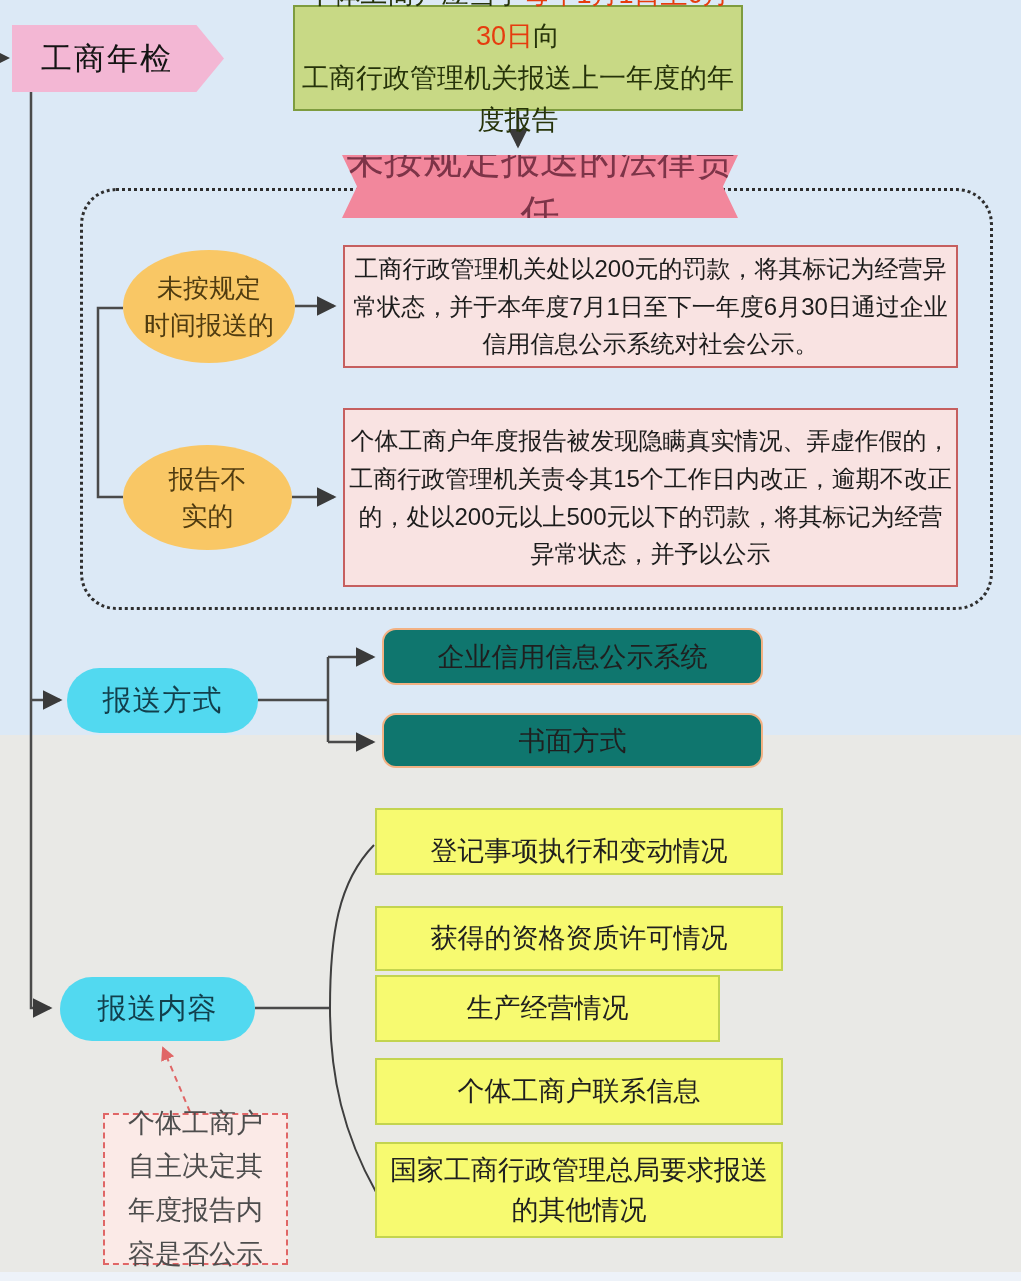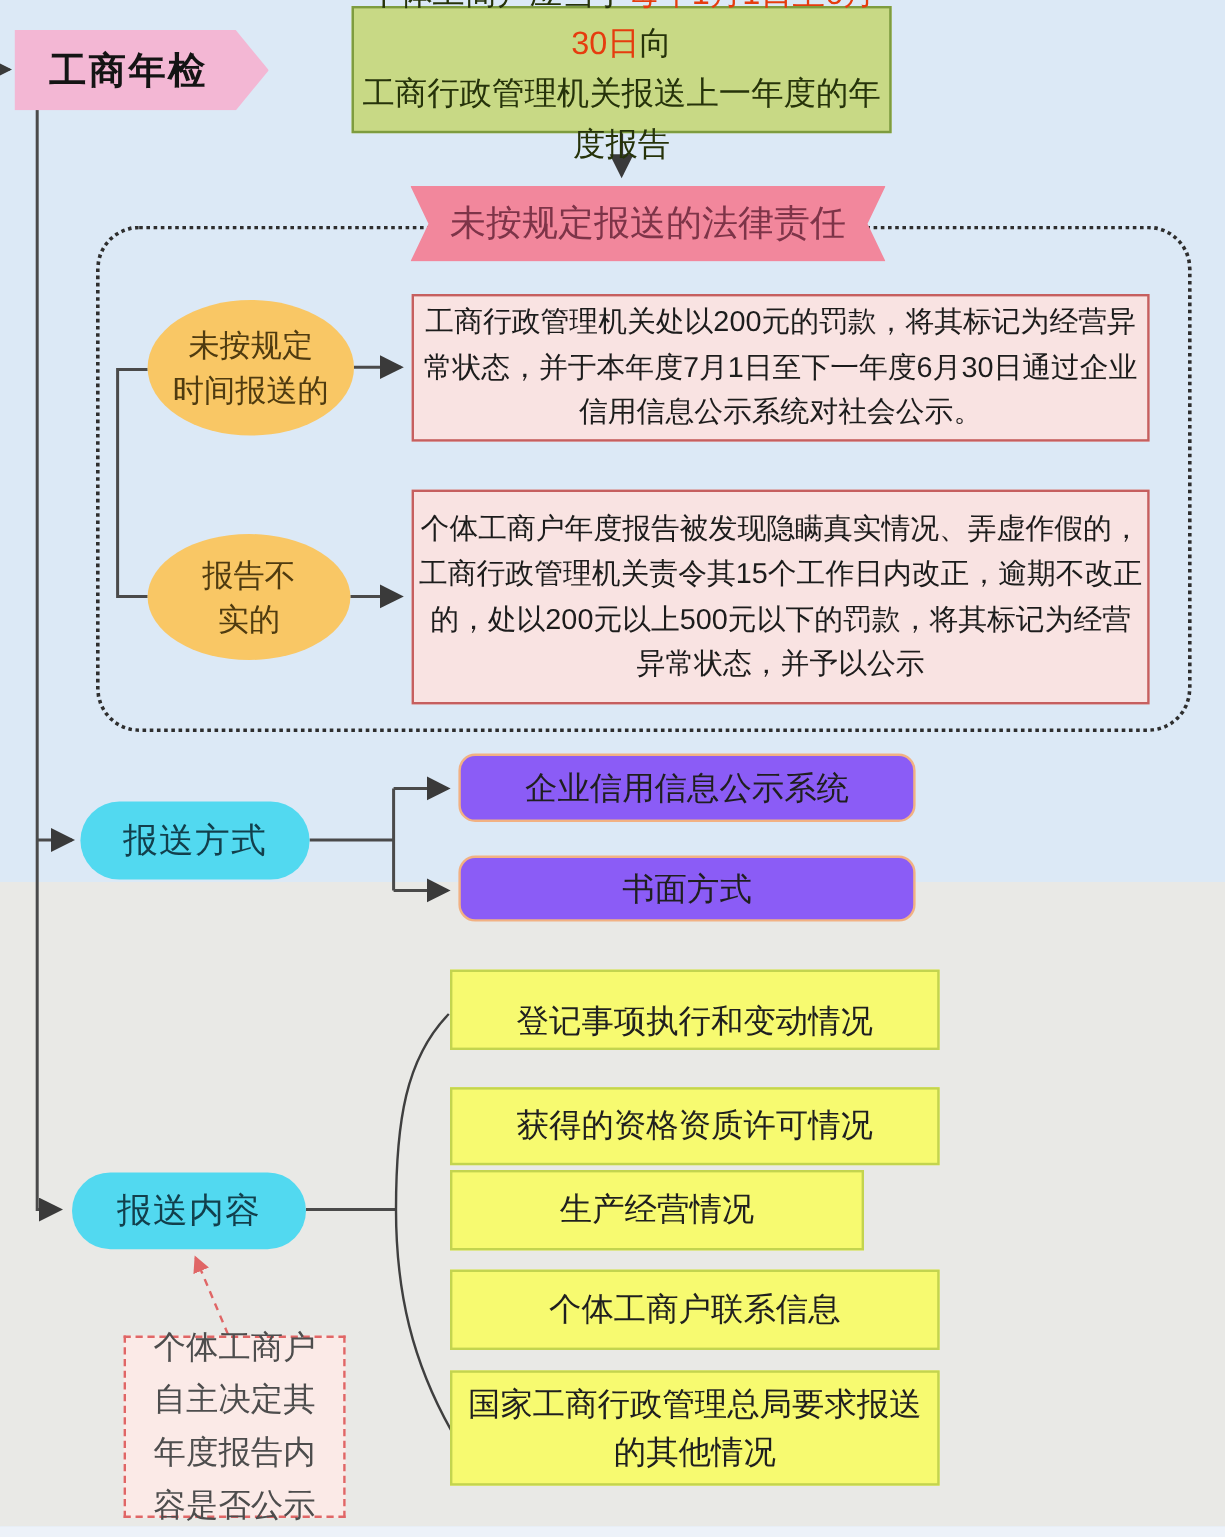--- a/index.html
+++ b/index.html
@@ -7,49 +7,49 @@
   #canvas{position:relative;width:1021px;height:1281px;overflow:hidden;background:#dce9f6;}
   .bg-bottom{position:absolute;left:0;top:735px;width:1021px;height:537px;background:#e9e9e6;}
   .bg-strip{position:absolute;left:0;top:1272px;width:1021px;height:9px;background:#edf2f9;}
   #wires{position:absolute;left:0;top:0;width:1021px;height:1281px;}
 
   .shape{position:absolute;display:flex;align-items:center;justify-content:center;
          text-align:center;box-sizing:border-box;}
 
   .title-shape{left:12px;top:25px;width:212px;height:67px;background:#f3b7d4;
     clip-path:polygon(0 0,87% 0,100% 50%,87% 100%,0 100%);
-    font-size:31px;font-weight:bold;color:#141414;padding-right:22px;letter-spacing:2px;}
+    font-size:31px;font-weight:normal;color:#141414;padding-right:22px;letter-spacing:2px;}
 
   .intro-box{left:293px;top:5px;width:450px;height:106px;background:#c8d985;
     border:2px solid #7e9c3f;font-size:27px;color:#26330a;line-height:1.55;font-weight:500;}
   .red-text{color:#e63c0e;}
 
   .ribbon{left:342px;top:155px;width:396px;height:63px;background:#f2879c;
     clip-path:polygon(0 0,100% 0,96.2% 50%,100% 100%,0 100%,3.8% 50%);
-    font-size:30px;color:#7d3448;font-weight:500;}
+    font-size:39px;color:#7d3448;font-weight:500;}
 
   .dotted-frame{position:absolute;left:80px;top:188px;width:913px;height:422px;
     border:3px dotted #2e2e2e;border-radius:36px;box-sizing:border-box;}
 
   .ellipse{background:#f9c765;border-radius:50%;font-size:26px;color:#4f3b10;
     line-height:1.4;white-space:pre-line;font-weight:500;}
   .ellipse1{left:123px;top:250px;width:172px;height:113px;}
   .ellipse2{left:123px;top:445px;width:169px;height:105px;}
 
   .pink-box{background:#f9e3e2;border:2px solid #c65f5f;font-size:24px;color:#1c1c1c;
     line-height:1.58;padding:6px 3px;}
   .pink-box1{left:343px;top:245px;width:615px;height:123px;}
   .pink-box2{left:343px;top:408px;width:615px;height:179px;}
 
   .pill{background:#52d9f0;border-radius:34px;font-size:29px;color:#123f4c;
     font-weight:500;letter-spacing:1px;}
   .pill1{left:67px;top:668px;width:191px;height:65px;}
   .pill2{left:60px;top:977px;width:195px;height:64px;}
 
-  .peach-box{background:#8b5cf6;border:2px solid #f2b183;border-radius:14px;
+  .peach-box{background:#0f766e;border:2px solid #f2b183;border-radius:14px;
     font-size:27px;color:#1f1f1f;}
   .peach1{left:382px;top:628px;width:381px;height:57px;}
   .peach2{left:382px;top:713px;width:381px;height:55px;}
 
   .yellow-box{background:#f7fa70;border:2px solid #c3d44f;font-size:27px;color:#1f1f1f;
     line-height:1.5;padding:2px 10px;}
   .ybox1{left:375px;top:808px;width:408px;height:67px;align-items:flex-end;}
   .ybox2{left:375px;top:892px;width:408px;height:65px;margin-top:14px;}
   .ybox3{left:375px;top:975px;width:345px;height:67px;}
   .ybox4{left:375px;top:1058px;width:408px;height:67px;}

